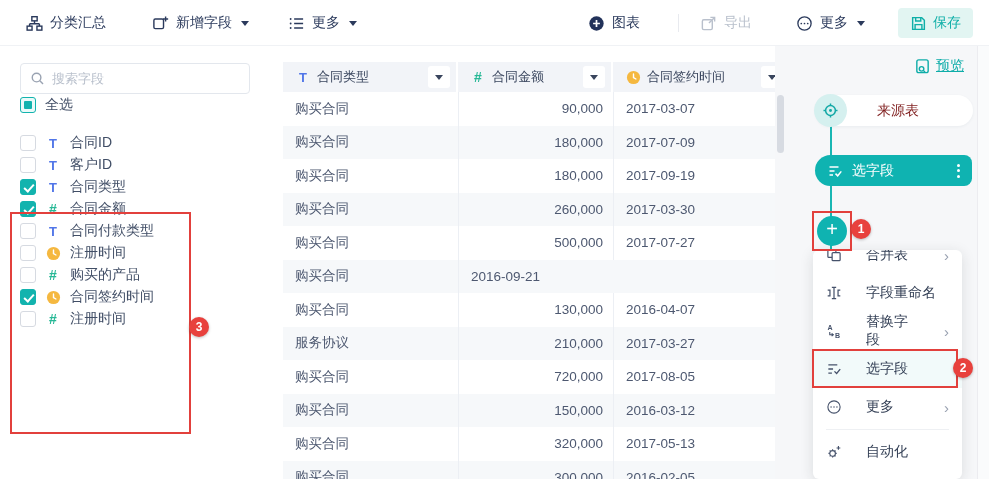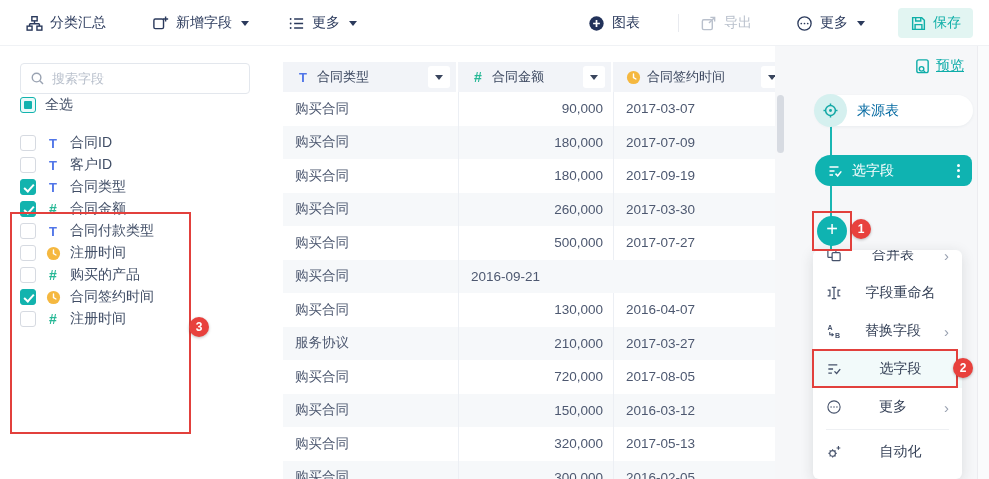--- a/index.html
+++ b/index.html
@@ -46,32 +46,32 @@
   .td.num { justify-content:flex-end; padding-left:0; padding-right:10px; }
 
   .tbl-scroll-thumb { position:absolute; left:777px; top:95px; width:7px; height:58px; border-radius:4px; background:#d7dbe2; z-index:4; }
 
   
   .panel { position:absolute; left:775px; top:46px; width:214px; height:433px; background:#f6f7f9; }
   .right-strip { position:absolute; right:0; top:0; width:12px; height:100%; background:#fafbfc; border-left:1px solid #ececf0; }
   .preview { position:absolute; top:11px; right:25px; display:flex; align-items:center; gap:5px; color:#0fada9; font-size:14px; cursor:pointer; }
   .preview span { text-decoration:underline; }
   .connector { position:absolute; left:55px; top:64px; width:2px; height:168px; background:#19b6b3; }
-  .node-src { position:absolute; left:40px; top:49px; width:158px; height:31px; background:#fff; border-radius:16px; box-shadow:0 1px 3px rgba(40,60,90,.06); display:flex; align-items:center; padding-left:42px; font-size:14px; color:#0369a1; cursor:pointer; }
+  .node-src { position:absolute; left:40px; top:49px; width:158px; height:31px; background:#fff; border-radius:16px; box-shadow:0 1px 3px rgba(40,60,90,.06); display:flex; align-items:center; padding-left:62px; font-size:14px; color:#7f1d1d; cursor:pointer; }
   .node-src .bubble { position:absolute; left:-1px; top:-1px; width:33px; height:33px; border-radius:50%; background:#d5f0ef; display:flex; align-items:center; justify-content:center; }
   .node-sel { position:absolute; left:40px; top:109px; width:157px; height:31px; background:#0fb3b1; border-radius:16px 8px 8px 16px; display:flex; align-items:center; padding:0 12px; gap:9px; color:#fff; font-size:14px; cursor:pointer; }
   .node-sel .grow { flex:1; }
   .kebab { display:flex; flex-direction:column; gap:2.5px; cursor:pointer; }
   .kebab i { width:3px; height:3px; border-radius:50%; background:#fff; }
   .add-btn { position:absolute; left:42px; top:170px; width:30px; height:30px; border-radius:50%; background:#0fb3b1; color:#fff; font-size:20px; line-height:27px; text-align:center; cursor:pointer; z-index:3; }
 
   
   .menu { position:absolute; left:38px; top:204px; width:149px; height:229px; background:#fff; border-radius:6px; box-shadow:0 3px 14px rgba(31,35,41,.13); overflow:hidden; z-index:2; }
   .menu-inner { margin-top:-14px; }
-  .mi { display:flex; align-items:center; height:38px; padding:0 13px; gap:10px; font-size:14px; color:#333f55; cursor:pointer;text-align:center; }
+  .mi { display:flex; align-items:center; height:38px; padding:0 13px; gap:24px; font-size:14px; color:#333f55; cursor:pointer; }
   .mi.hl { background:#f2fafa; }
   .mi .lbl { flex:1; }
   .mi .chev { color:#98a0b0; font-size:15px; }
   .menu-div { height:1px; background:#eef0f3; margin:3px 13px; }
 
   
   .ann { position:absolute; border:2px solid #e2403c; z-index:6; pointer-events:none; }
   .badge { position:absolute; width:20px; height:20px; border-radius:50%; background:#e8413d; color:#fff; font-size:12px; font-weight:bold; display:flex; align-items:center; justify-content:center; z-index:7; box-shadow:0 1px 3px rgba(0,0,0,.25); }
 </style>
 </head>

